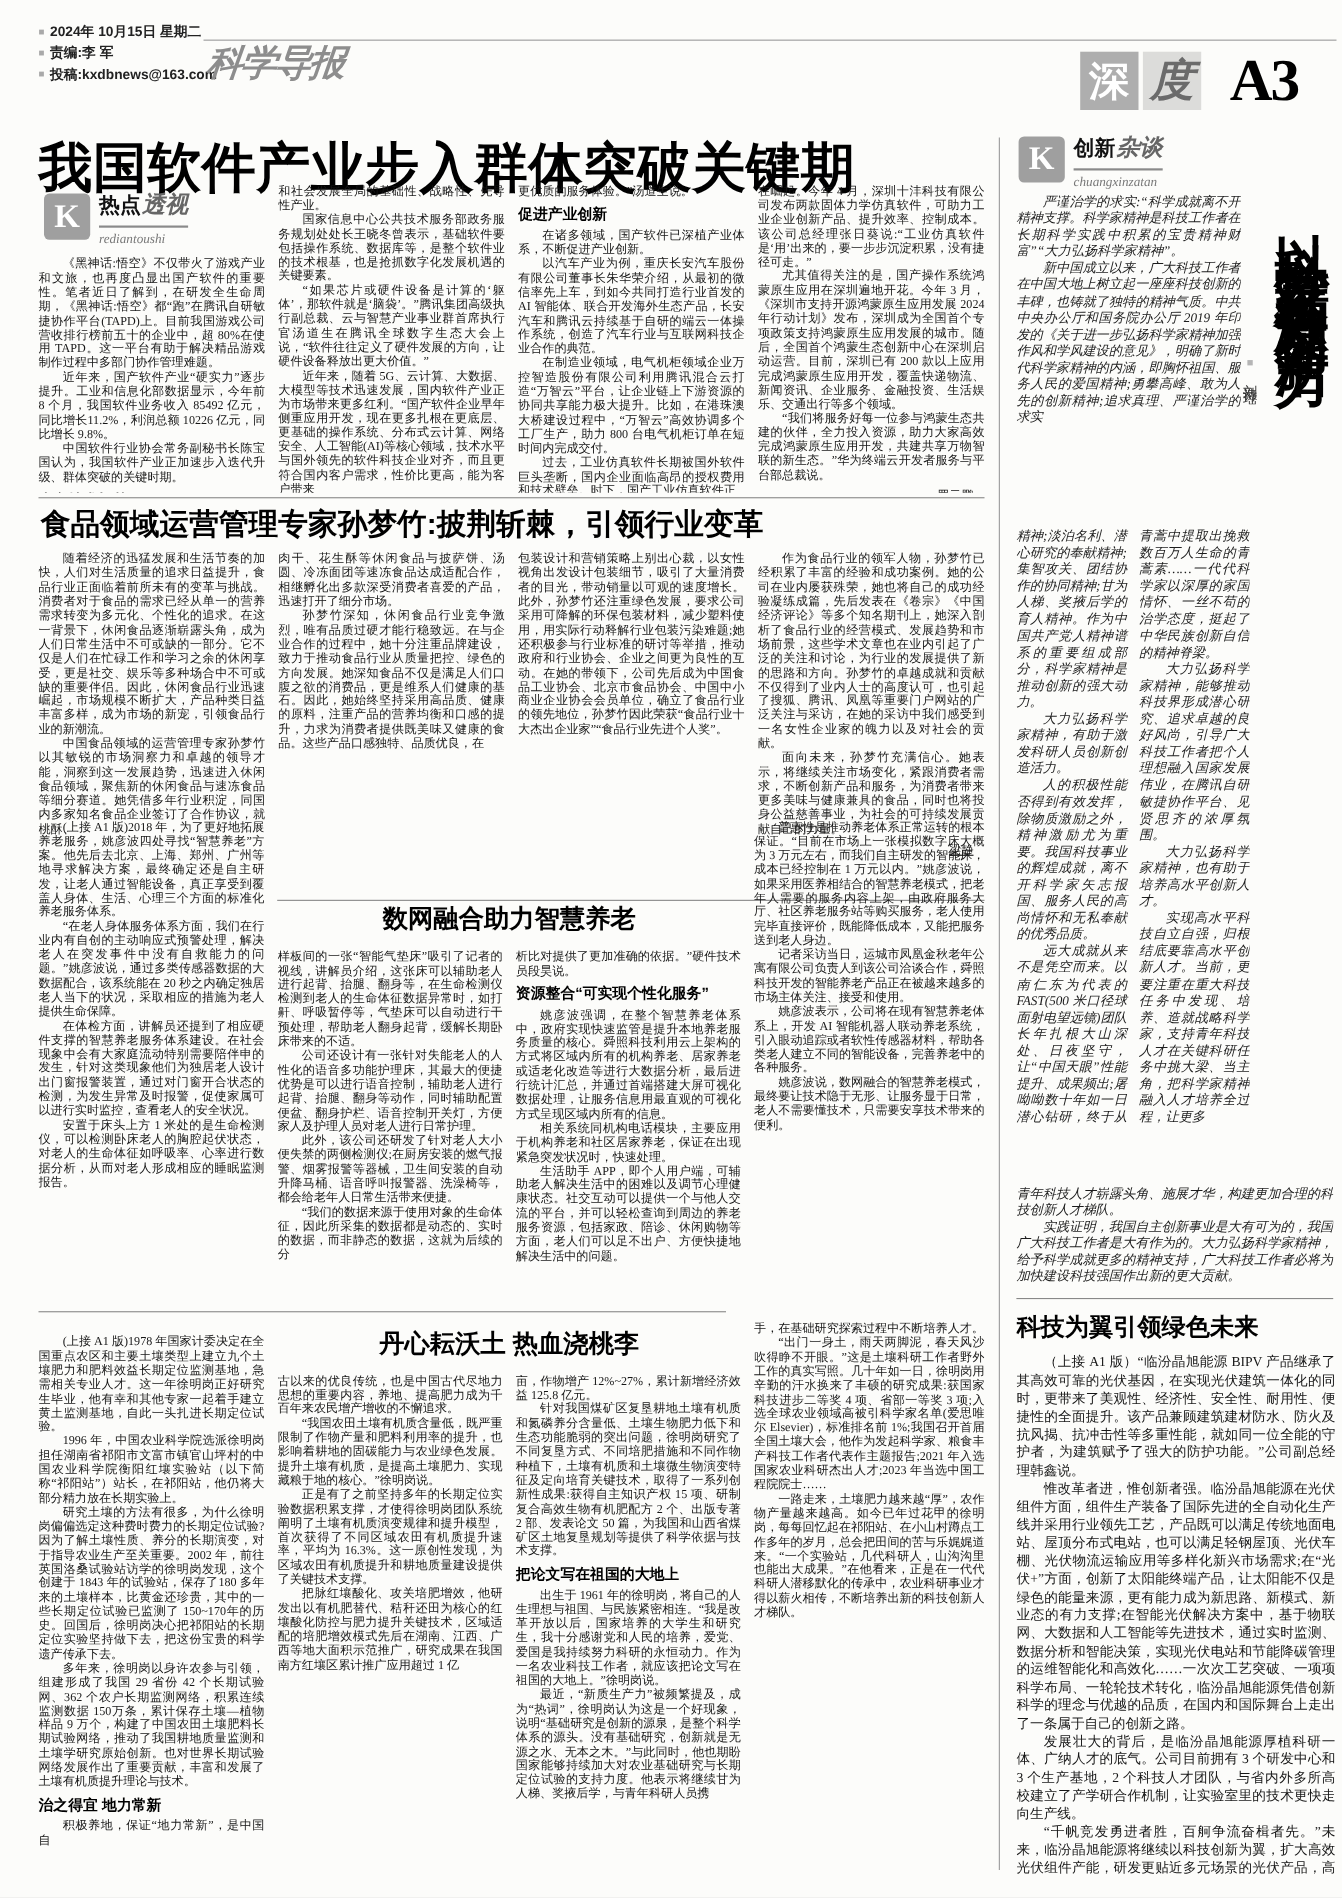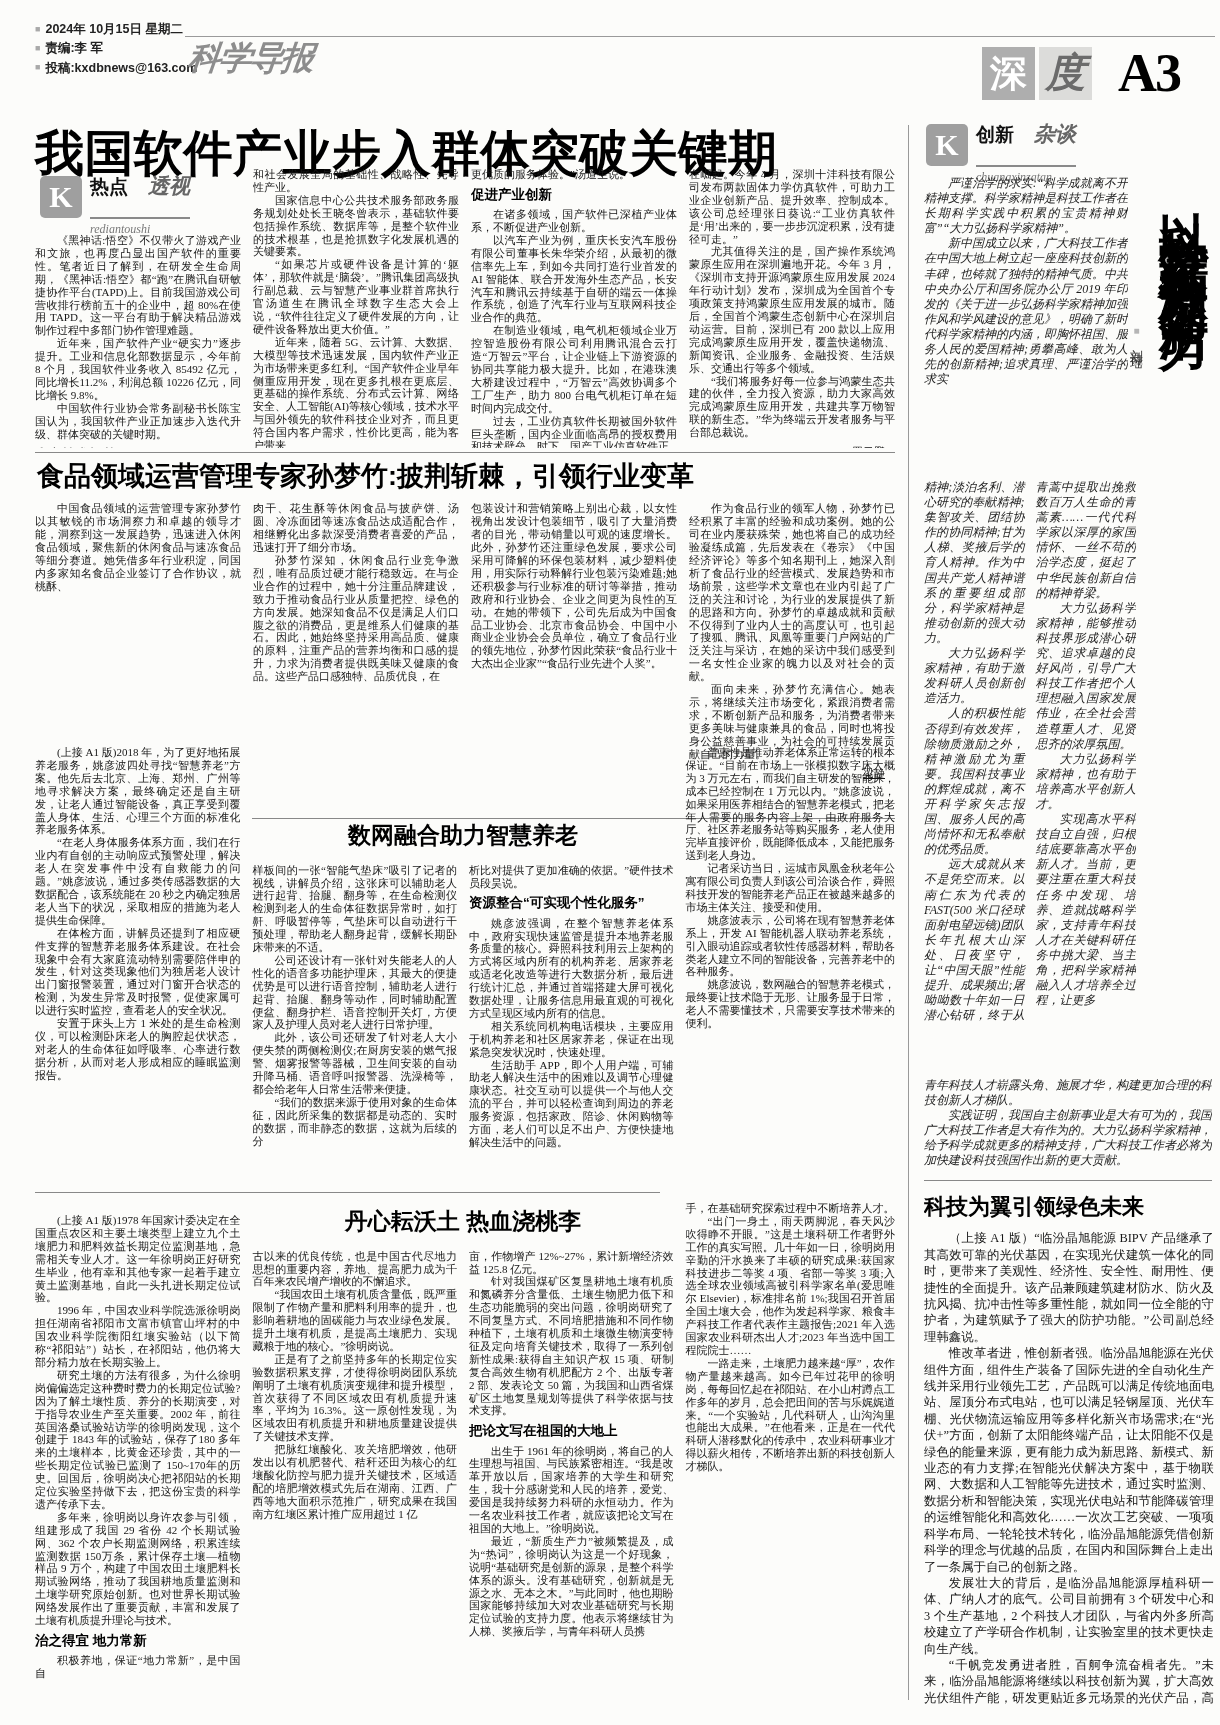--- a/index.html
+++ b/index.html
@@ -21,21 +21,21 @@
   
   .headline-main{position:absolute;left:35px;top:94px;width:770px;font:900 49px/1.1 "Liberation Sans",sans-serif;
                  color:#000;letter-spacing:0.5px;white-space:nowrap;}
   .h-food{font:900 27px/1.2 "Liberation Sans",sans-serif;color:#000;margin:0 0 10px 2px;}
   .h-center{font:900 23px/1.2 "Liberation Sans",sans-serif;color:#000;text-align:center;margin:0 0 14px;}
   .h-green{font:900 22px/1.2 "Liberation Sans",sans-serif;color:#000;margin:0 0 10px;}
   
   .kbadge{display:flex;align-items:flex-start;gap:8px;}
   .kbox{width:42px;height:42px;border-radius:5px;background:#9f9f9f;color:#fff;display:flex;
         align-items:center;justify-content:center;font:900 30px/1 "Liberation Serif",serif;flex:0 0 auto;}
-  .kt .row1{display:flex;align-items:baseline;gap:20px;padding-bottom:20px;}
+  .kt .row1{display:flex;align-items:baseline;gap:1px;padding-bottom:8px;}
   .kt .bold{font:900 19px/1 "Liberation Sans",sans-serif;color:#111;}
   .kt .script{font:italic 900 21px/1 "Liberation Serif",serif;color:#666;}
   .kt .pinyin{border-top:2px solid #8a8a8a;font:italic 12px/1.5 "Liberation Serif",serif;color:#777;padding-top:1px;}
   
   .art{position:absolute;overflow:hidden;}
   .cols{display:flex;gap:12px;align-items:stretch;}
   .col{flex:1 1 0;min-width:0;overflow:hidden;}
   .para{font:11px/12.9px "Liberation Serif","DejaVu Serif",serif;color:#161616;text-align:justify;
         text-indent:2em;margin:0;}
   .para.cont{text-indent:0;}
@@ -134,20 +134,21 @@
         <div class="byline">罗云鹏</div>
       </div>
     </div>
 
   <div class="hrule" style="left:35px;top:452px;width:860px;"></div>
 
   <div class="art" id="art-food" style="left:35px;top:460px;width:860px;height:356px;">
     <h2 class="h-food">食品领域运营管理专家孙梦竹:披荆斩棘，引领行业变革</h2>
     <div class="cols" style="height:312px;">
         <div class="col">
+          <p class="para">随着经济的迅猛发展和生活节奏的加快，人们对生活质量的追求日益提升，食品行业正面临着前所未有的变革与挑战。消费者对于食品的需求已经从单一的营养需求转变为多元化、个性化的追求。在这一背景下，休闲食品逐渐崭露头角，成为人们日常生活中不可或缺的一部分。它不仅是人们在忙碌工作和学习之余的休闲享受，更是社交、娱乐等多种场合中不可或缺的重要伴侣。因此，休闲食品行业迅速崛起，市场规模不断扩大，产品种类日益丰富多样，成为市场的新宠，引领食品行业的新潮流。</p>
           <p class="para">中国食品领域的运营管理专家孙梦竹以其敏锐的市场洞察力和卓越的领导才能，洞察到这一发展趋势，迅速进入休闲食品领域，聚焦新的休闲食品与速冻食品等细分赛道。她凭借多年行业积淀，同国内多家知名食品企业签订了合作协议，就桃酥、</p>
         </div>
         <div class="col">
           <p class="para cont">肉干、花生酥等休闲食品与披萨饼、汤圆、冷冻面团等速冻食品达成适配合作，相继孵化出多款深受消费者喜爱的产品，迅速打开了细分市场。</p>
           <p class="para">孙梦竹深知，休闲食品行业竞争激烈，唯有品质过硬才能行稳致远。在与企业合作的过程中，她十分注重品牌建设，致力于推动食品行业从质量把控、绿色的方向发展。她深知食品不仅是满足人们口腹之欲的消费品，更是维系人们健康的基石。因此，她始终坚持采用高品质、健康的原料，注重产品的营养均衡和口感的提升，力求为消费者提供既美味又健康的食品。这些产品口感独特、品质优良，在</p>
         </div>
         <div class="col">
           <p class="para cont">包装设计和营销策略上别出心裁，以女性视角出发设计包装细节，吸引了大量消费者的目光，带动销量以可观的速度增长。此外，孙梦竹还注重绿色发展，要求公司采用可降解的环保包装材料，减少塑料使用，用实际行动释解行业包装污染难题;她还积极参与行业标准的研讨等举措，推动政府和行业协会、企业之间更为良性的互动。在她的带领下，公司先后成为中国食品工业协会、北京市食品协会、中国中小商业企业协会会员单位，确立了食品行业的领先地位，孙梦竹因此荣获“食品行业十大杰出企业家”“食品行业先进个人奖”。</p>
         </div>
         <div class="col">
@@ -249,21 +250,21 @@
 
     <div class="kai" id="op-b1">
         <p>严谨治学的求实:“科学成就离不开精神支撑。科学家精神是科技工作者在长期科学实践中积累的宝贵精神财富”“大力弘扬科学家精神”。</p>
         <p>新中国成立以来，广大科技工作者在中国大地上树立起一座座科技创新的丰碑，也铸就了独特的精神气质。中共中央办公厅和国务院办公厅 2019 年印发的《关于进一步弘扬科学家精神加强作风和学风建设的意见》，明确了新时代科学家精神的内涵，即胸怀祖国、服务人民的爱国精神;勇攀高峰、敢为人先的创新精神;追求真理、严谨治学的求实</p>
       </div>
     <div class="kai" id="op-b2">
         <p class="cont">精神;淡泊名利、潜心研究的奉献精神;集智攻关、团结协作的协同精神;甘为人梯、奖掖后学的育人精神。作为中国共产党人精神谱系的重要组成部分，科学家精神是推动创新的强大动力。</p>
         <p>大力弘扬科学家精神，有助于激发科研人员创新创造活力。</p>
         <p>人的积极性能否得到有效发挥，除物质激励之外，精神激励尤为重要。我国科技事业的辉煌成就，离不开科学家矢志报国、服务人民的高尚情怀和无私奉献的优秀品质。</p>
         <p>远大成就从来不是凭空而来。以南仁东为代表的 FAST(500 米口径球面射电望远镜)团队长年扎根大山深处、日夜坚守，让“中国天眼”性能提升、成果频出;屠呦呦数十年如一日潜心钻研，终于从青蒿中提取出挽救数百万人生命的青蒿素……一代代科学家以深厚的家国情怀、一丝不苟的治学态度，挺起了中华民族创新自信的精神脊梁。</p>
-        <p>大力弘扬科学家精神，能够推动科技界形成潜心研究、追求卓越的良好风尚，引导广大科技工作者把个人理想融入国家发展伟业，在全社会营造尊重人才、见贤思齐的浓厚氛围。</p>
+        <p>大力弘扬科学家精神，能够推动科技界形成潜心研究、追求卓越的良好风尚，引导广大科技工作者把个人理想融入国家发展伟业，在腾讯自研敏捷协作平台、见贤思齐的浓厚氛围。</p>
         <p>大力弘扬科学家精神，也有助于培养高水平创新人才。</p>
         <p>实现高水平科技自立自强，归根结底要靠高水平创新人才。当前，更要注重在重大科技任务中发现、培养、造就战略科学家，支持青年科技人才在关键科研任务中挑大梁、当主角，把科学家精神融入人才培养全过程，让更多</p>
       </div>
     <div class="kai" id="op-b3">
         <p class="cont">青年科技人才崭露头角、施展才华，构建更加合理的科技创新人才梯队。</p>
         <p>实践证明，我国自主创新事业是大有可为的，我国广大科技工作者是大有作为的。大力弘扬科学家精神，给予科学成就更多的精神支持，广大科技工作者必将为加快建设科技强国作出新的更大贡献。</p>
       </div>
 
     <div class="hrule" style="left:4px;top:1060px;width:288px;position:absolute;"></div>
 

